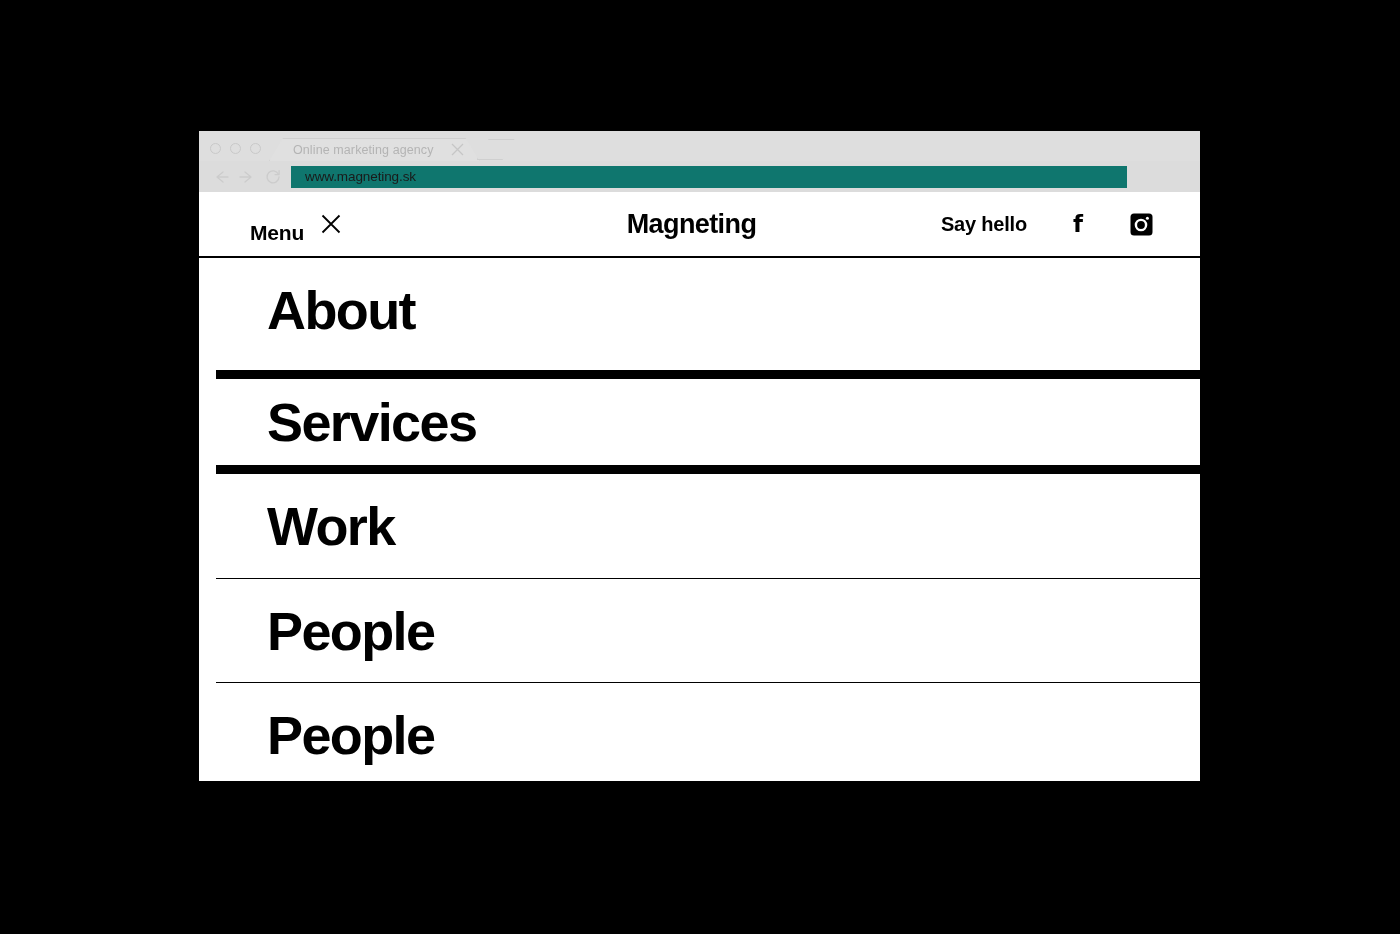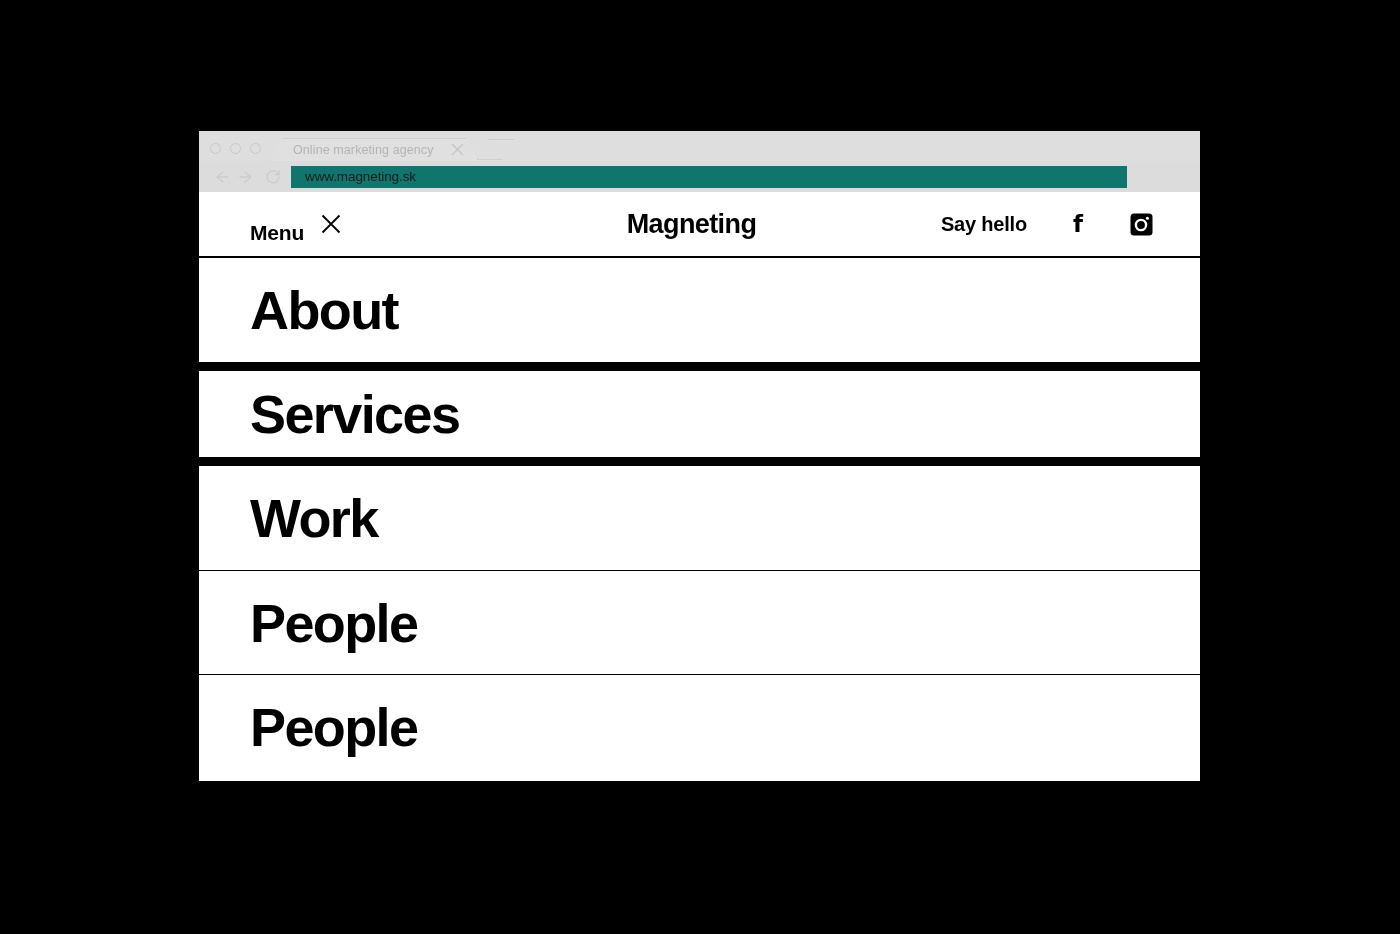--- a/index.html
+++ b/index.html
@@ -205,41 +205,41 @@
   }
   .fb-glyph {
     font-size: 23px;
     font-weight: bold;
     line-height: 1;
     color: #000000;
     font-family: "DejaVu Sans", sans-serif;
   }
 
   
-  .menu-list { position: relative; }
+  .menu-list { position: relative; padding-left: 17px; }
 
   .menu-item {
     position: relative;
     height: 104px;
     display: flex;
     align-items: center;
     background: #ffffff;
   }
   .menu-item-label {
     padding-left: 51px;
     font-size: 54px;
     font-weight: bold;
     color: #000000;
     letter-spacing: -1.6px;
     line-height: 1;
   }
 
   
   .menu-item + .menu-item { border-top: 1px solid #000000; }
-  .menu-item.is-active { border-top: 9px solid #000000; border-bottom: 9px solid #000000; }
+  .menu-item.is-active { border-top: 9px solid #000000; border-bottom: 9px solid #000000; margin-top: 8px; }
   .menu-item.is-active + .menu-item { border-top: none; }
 </style>
 </head>
 <body>
 
 <div class="stage">
 
   <div class="browser-window">
 
     <div class="tab-bar">

